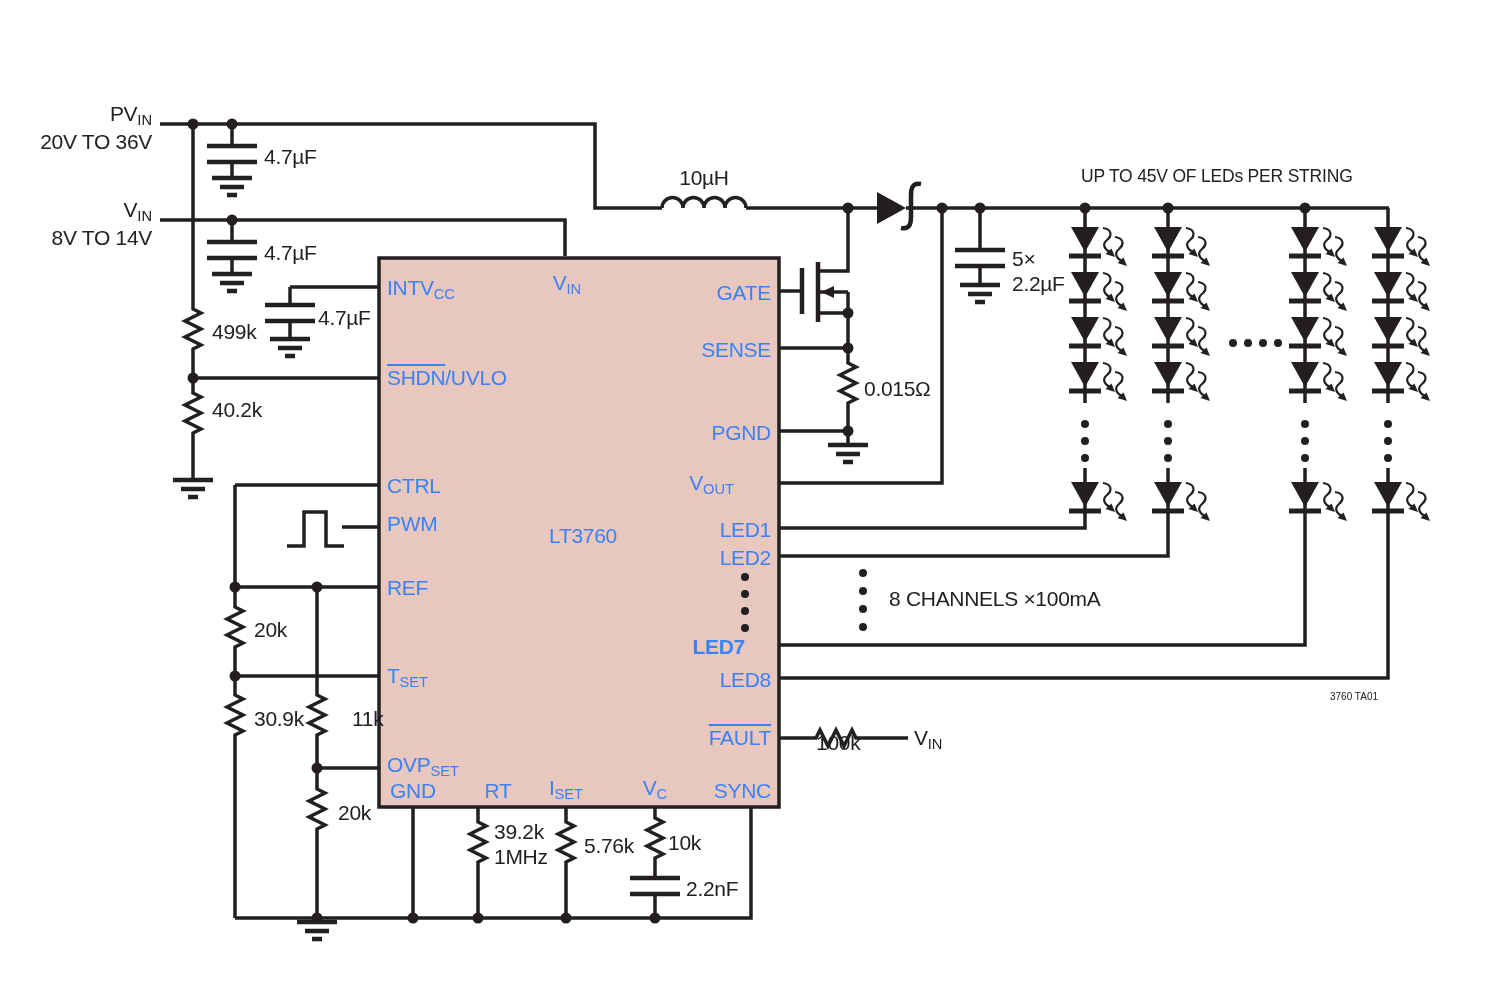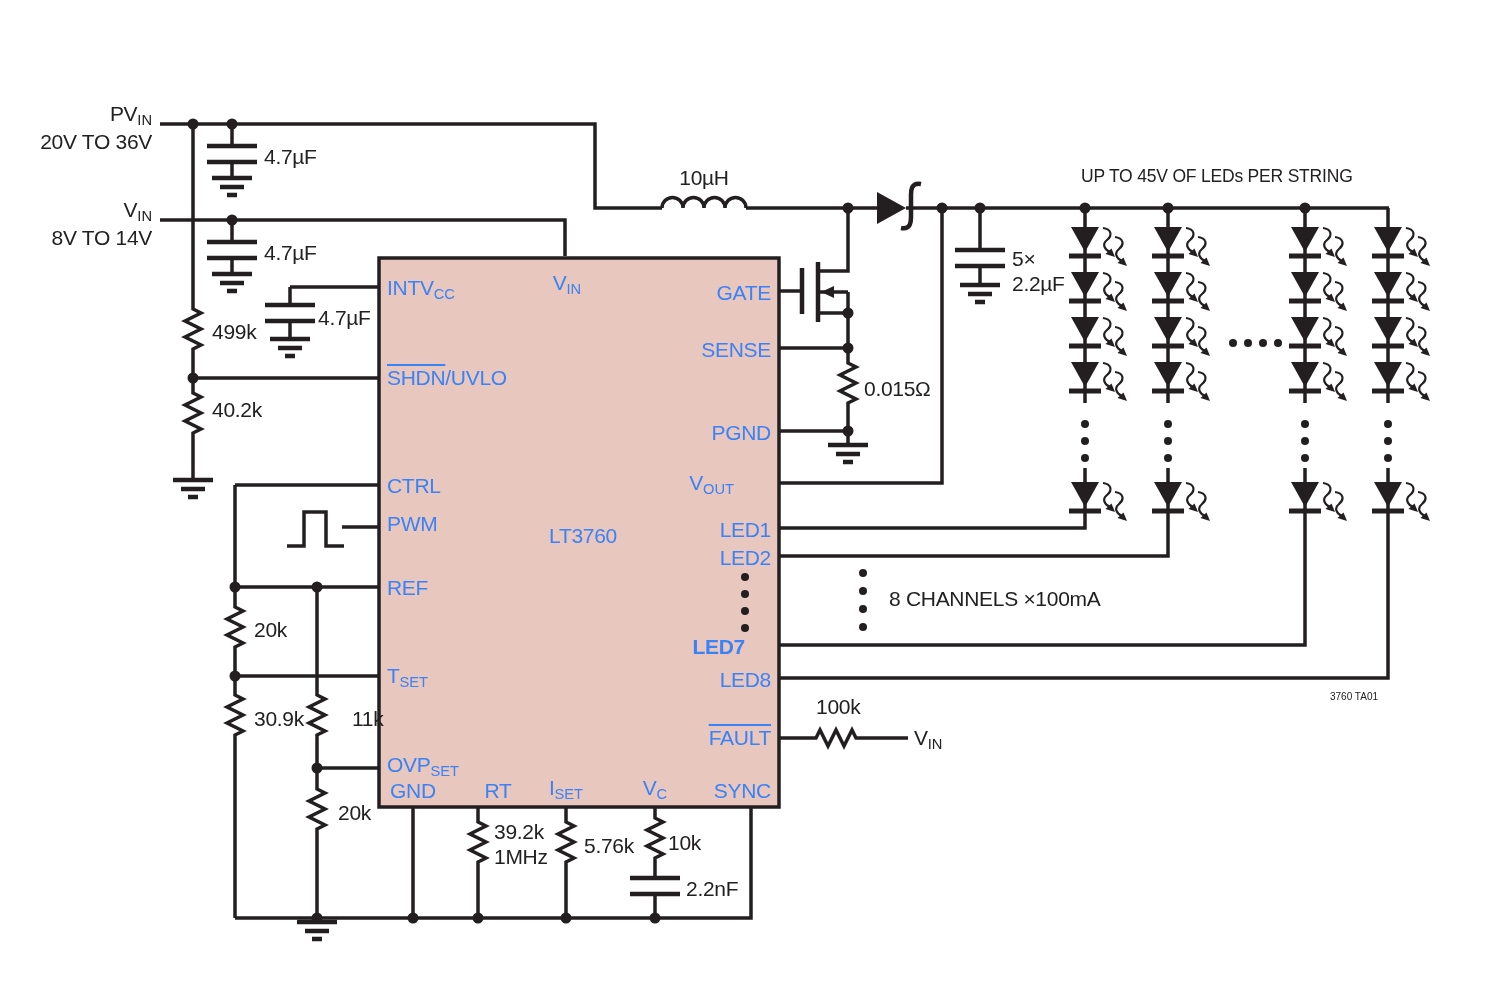--- a/index.html
+++ b/index.html
@@ -264,21 +264,21 @@
 <div class="lbl" style="left:338px; top:801px;">20k</div>
 
 <div class="lbl twol" style="left:494px; top:819px;">
   <div>39.2k</div>
   <div>1MHz</div>
 </div>
 <div class="lbl" style="left:584px; top:834px;">5.76k</div>
 <div class="lbl" style="left:668px; top:831px;">10k</div>
 <div class="lbl" style="left:686px; top:877px;">2.2nF</div>
 
-<div class="lbl" style="left:816px; top:695px;">100k</div>
+<div class="lbl" style="left:816px; top:731px;">100k</div>
 <div class="lbl" style="left:914px; top:726px;">
   <span>V</span><span class="sub">IN</span>
 </div>
 
 <div class="lbl" style="left:889px; top:587px;">8 CHANNELS ×100mA</div>
 <div class="lbl small" style="left:1330px; top:691px;">3760 TA01</div>
 
 <div class="lbl pin c" style="left:567px; top:271px;">
   <span>V</span><span class="sub">IN</span>
 </div>

